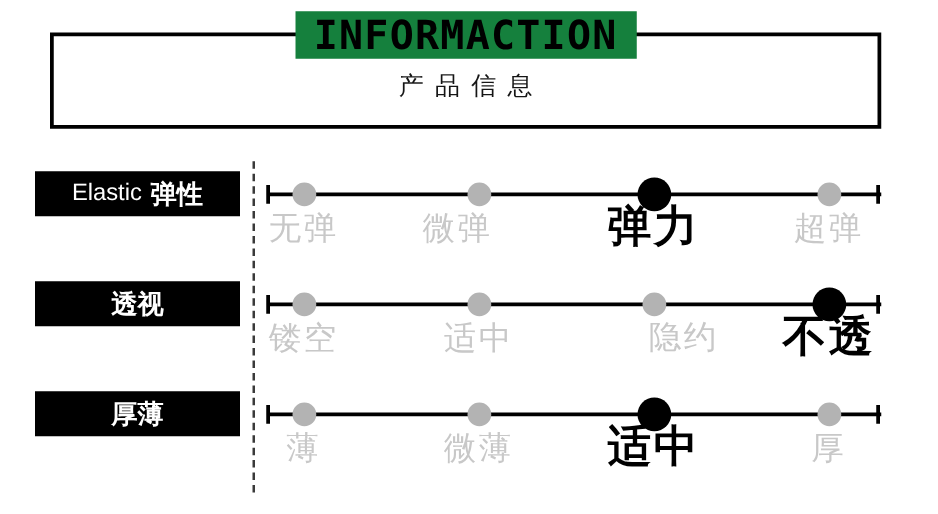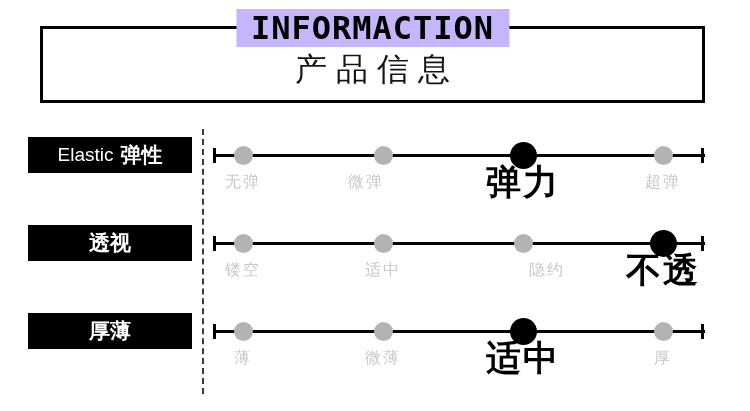--- a/index.html
+++ b/index.html
@@ -11,28 +11,28 @@
     background:#fff; overflow:hidden;
   }
 
   
   .header-box {
     position:absolute; left:40px; top:26px; width:665px; height:77px;
     border:3px solid var(--ink,#000);
   }
   .header-title {
     position:absolute; left:50%; top:-20px; transform:translateX(-50%);
-    background:#c4b5fd; padding:0 15px;
+    background:#15803d; padding:0 15px;
     font-family:"DejaVu Sans Mono", monospace;
     font-weight:bold; font-size:32px; line-height:38px;
     letter-spacing:1px; color:var(--ink,#000); white-space:nowrap;
   }
   .header-subtitle {
     position:absolute; left:0; top:24px; width:100%;
-    text-align:center; font-size:32px; line-height:32px;
+    text-align:center; font-size:20px; line-height:32px;
     letter-spacing:9px; text-indent:9px; color:#151515; white-space:nowrap;
   }
 
   
   .dashed-divider {
     position:absolute; left:202px; top:129px; height:265px; width:0;
     border-left:2px dashed #3a3a3a;
   }
   .attr-row { position:absolute; left:0; width:750px; height:0; }
 
@@ -52,21 +52,21 @@
   .stop-dot {
     position:absolute; width:19px; height:19px; top:-9.5px;
     border-radius:50%; background:var(--dot-gray,#b3b3b3);
   }
   .stop-dot.selected {
     width:27px; height:27px; top:-13.5px; background:var(--ink,#000);
   }
 
   .stop-label {
     position:absolute; top:12px; width:120px; line-height:30px;
-    text-align:center; font-size:16px; letter-spacing:2px;
+    text-align:center; font-size:26px; letter-spacing:2px;
     color:var(--label-gray,#c8c8c8); white-space:nowrap;
   }
   .stop-label.selected {
     font-size:35px; font-weight:bold; color:var(--ink,#000); letter-spacing:2px;
   }
 </style>
 </head>
 <body>
 
 <div class="canvas">

